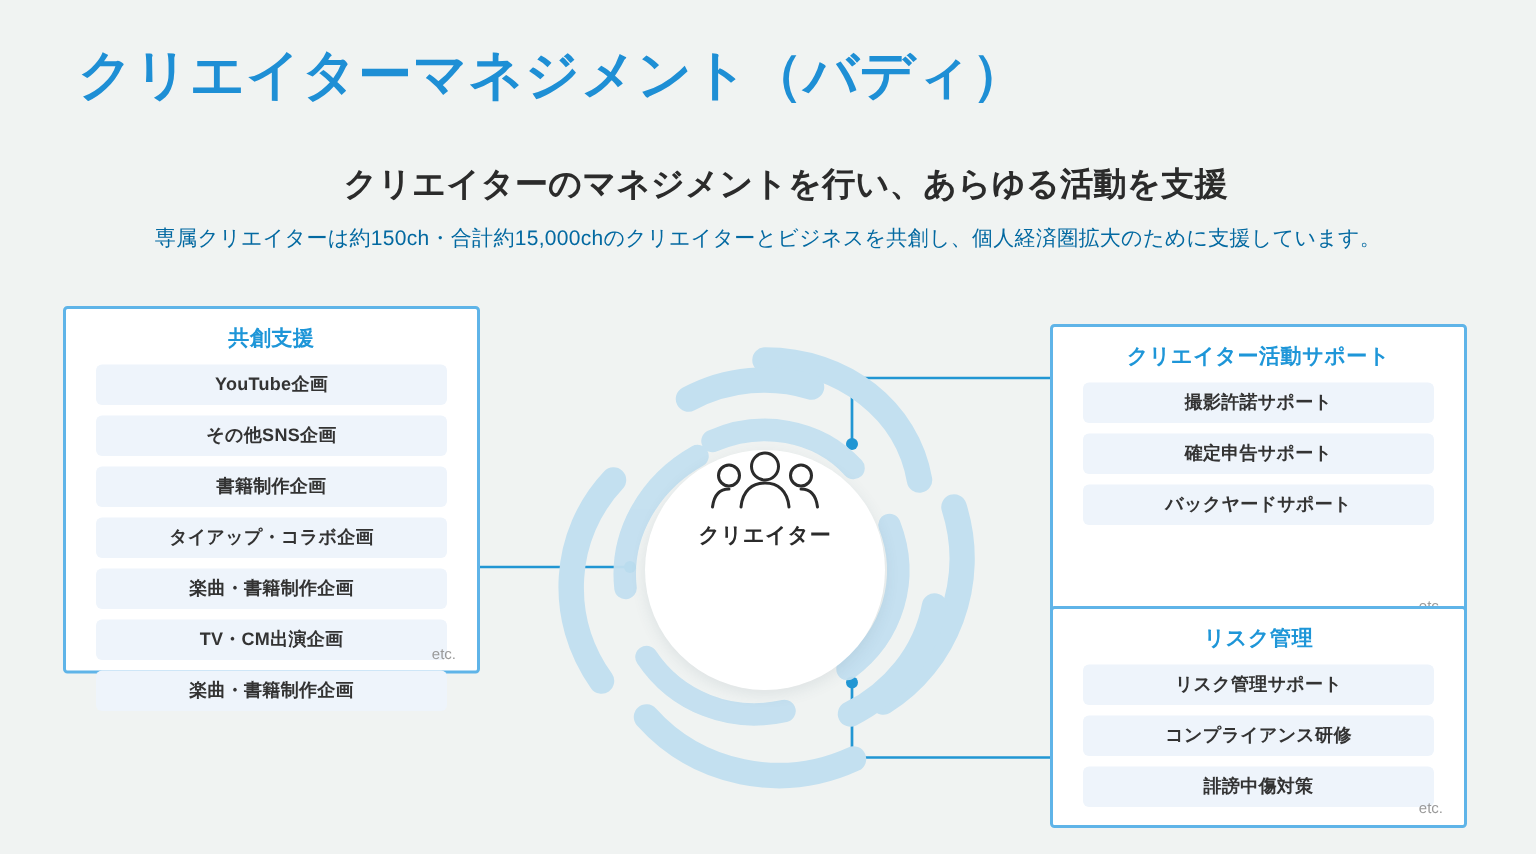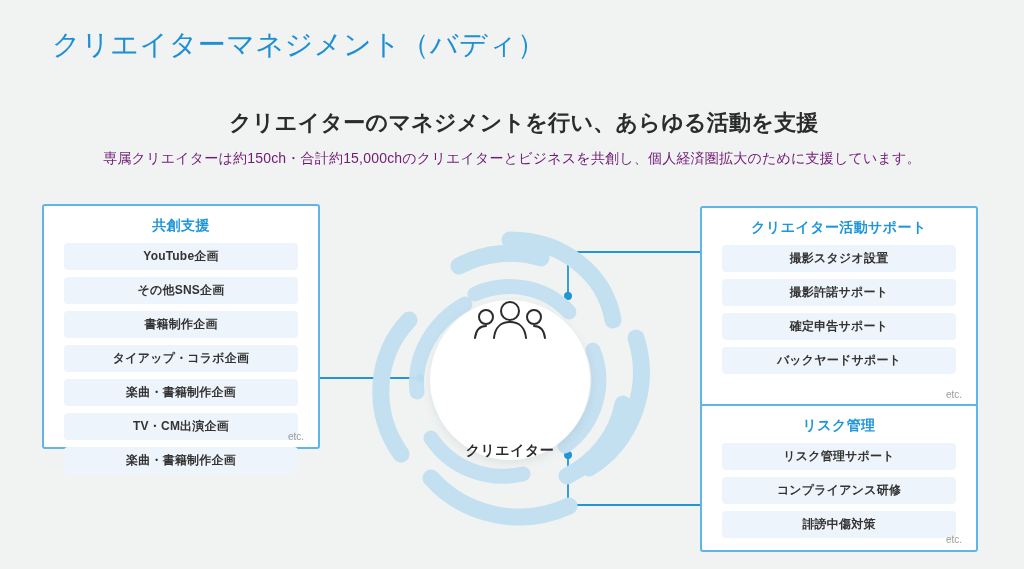--- a/index.html
+++ b/index.html
@@ -13,22 +13,22 @@
     font-family: "Liberation Sans", "DejaVu Sans", sans-serif;
     overflow: hidden;
     position: relative;
   }
 
   
   .page-title {
     position: absolute;
     left: 52px;
     top: 26px;
-    font-size: 28px;
-    font-weight: normal;
+    font-size: 36px;
+    font-weight: bold;
     color: #1e8fd5;
     letter-spacing: 0.5px;
     white-space: nowrap;
   }
   .lead-heading {
     position: absolute;
     left: 0;
     right: 0;
     top: 108px;
     text-align: center;
@@ -38,34 +38,34 @@
     letter-spacing: 0.3px;
     padding-left: 24px;
   }
   .lead-desc {
     position: absolute;
     left: 0;
     right: 0;
     top: 150px;
     text-align: center;
     font-size: 14px;
-    color: #701a75;
+    color: #0369a1;
     letter-spacing: 0.2px;
   }
 
   
   .panel {
     position: absolute;
     background: #ffffff;
     border: 2px solid #5fb4e8;
     border-radius: 3px;
     box-sizing: border-box;
   }
   .panel-left   { left: 42px;  top: 204px; width: 278px; height: 245px; }
-  .panel-top    { left: 700px; top: 206px; width: 278px; height: 201px; }
+  .panel-top    { left: 700px; top: 216px; width: 278px; height: 201px; }
   .panel-bottom { left: 700px; top: 404px; width: 278px; height: 148px; }
 
   .panel-title {
     text-align: center;
     font-size: 14px;
     font-weight: bold;
     color: #1e96d8;
     margin-top: 11px;
     margin-bottom: 8px;
     letter-spacing: 0.4px;
@@ -116,21 +116,21 @@
     left: 75px;
     top: 72px;
     width: 160px;
     height: 160px;
     border-radius: 50%;
     background: #ffffff;
     box-shadow: 0 3px 10px rgba(60,90,110,0.10);
     display: flex;
     flex-direction: column;
     align-items: center;
-    justify-content: space-between;
+    justify-content: flex-start;
   }
   .people-icon { margin-bottom: 6px; }
   .center-label {
     font-size: 14px;
     font-weight: bold;
     color: #2b2b2b;
     letter-spacing: 0.5px;
   }
 
   
@@ -205,21 +205,20 @@
     <div class="chip">楽曲・書籍制作企画</div>
     <div class="chip">TV・CM出演企画</div>
     <div class="chip">楽曲・書籍制作企画</div>
   </div>
   <div class="etc">etc.</div>
 </div>
 
 <div class="panel panel-top">
   <div class="panel-title">クリエイター活動サポート</div>
   <div class="chip-list">
-    <div class="chip">撮影スタジオ設置</div>
     <div class="chip">撮影許諾サポート</div>
     <div class="chip">確定申告サポート</div>
     <div class="chip">バックヤードサポート</div>
   </div>
   <div class="etc">etc.</div>
 </div>
 
 <div class="panel panel-bottom">
   <div class="panel-title">リスク管理</div>
   <div class="chip-list">

